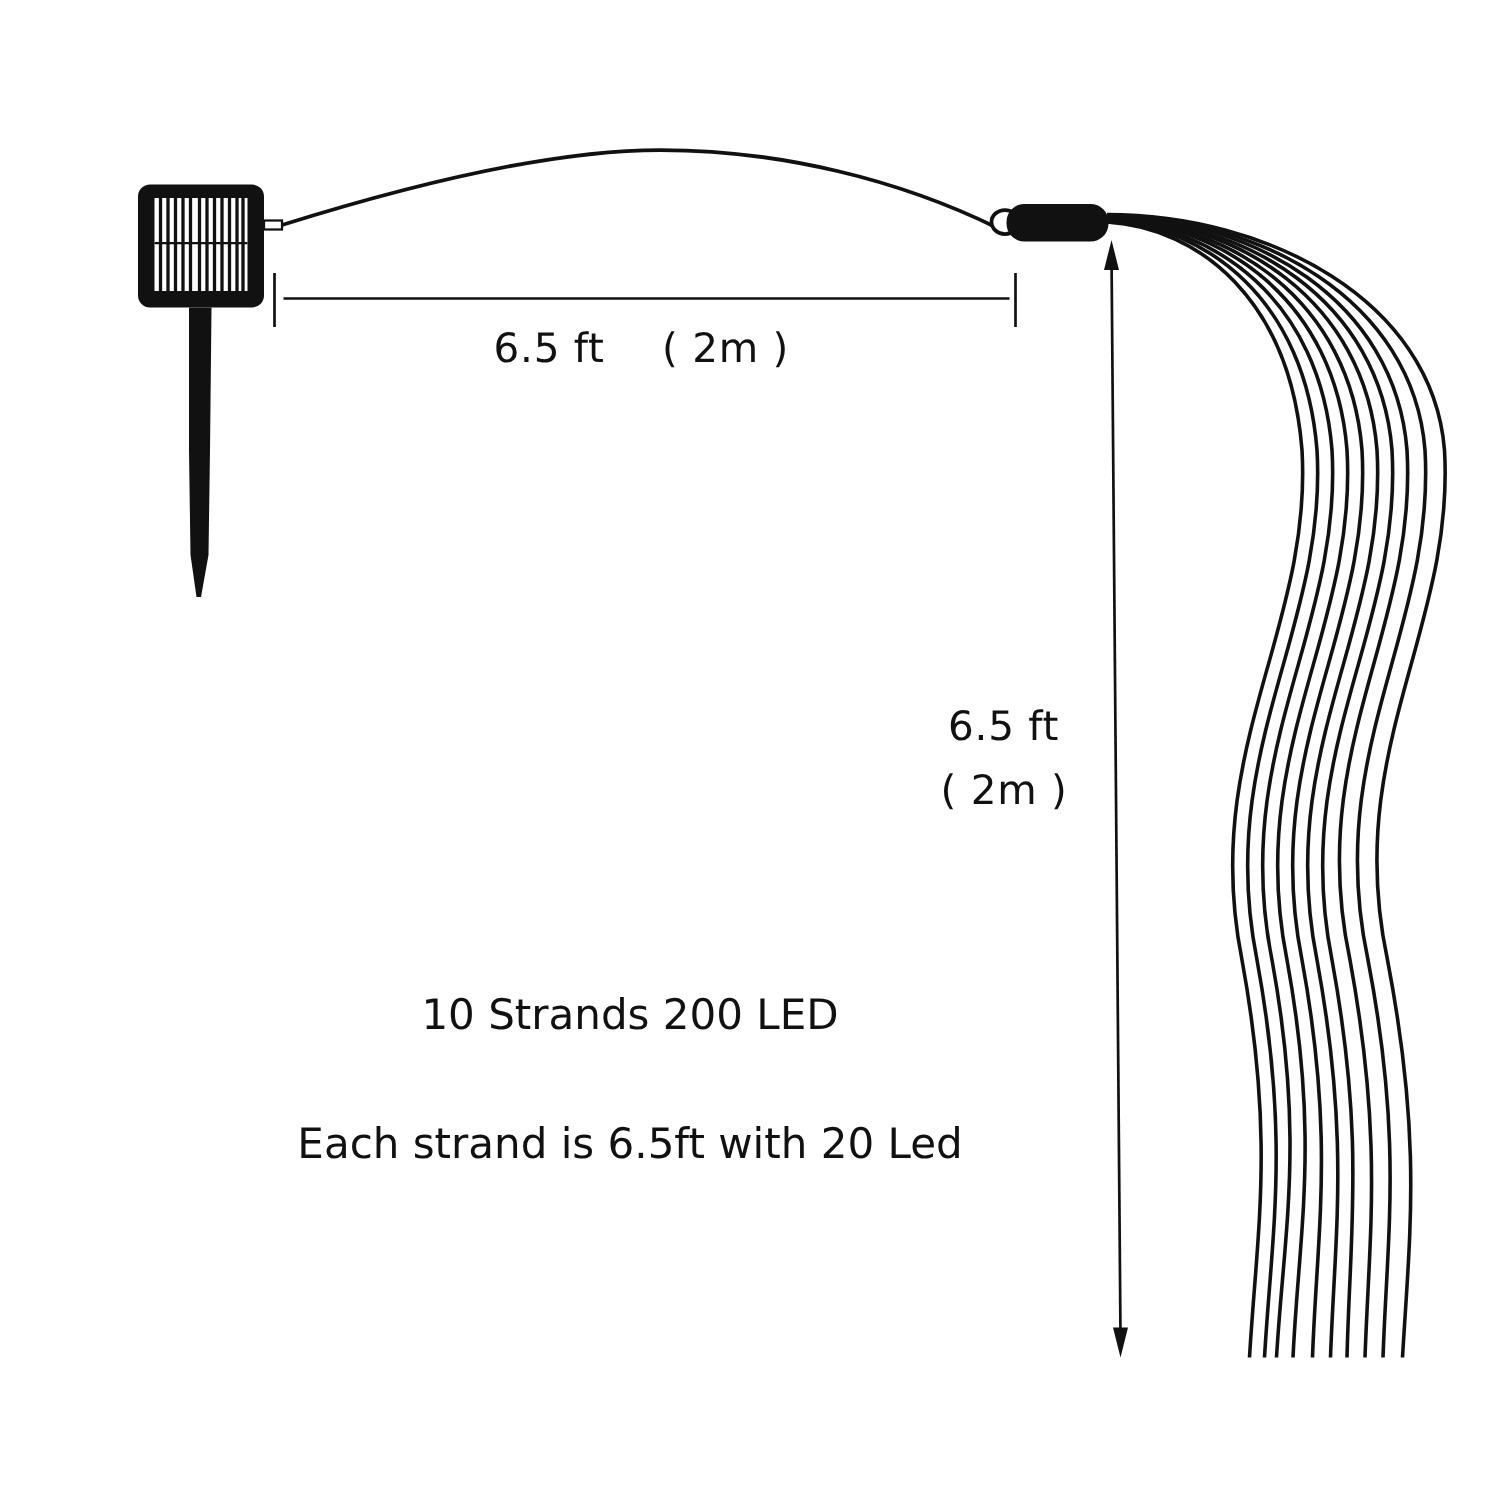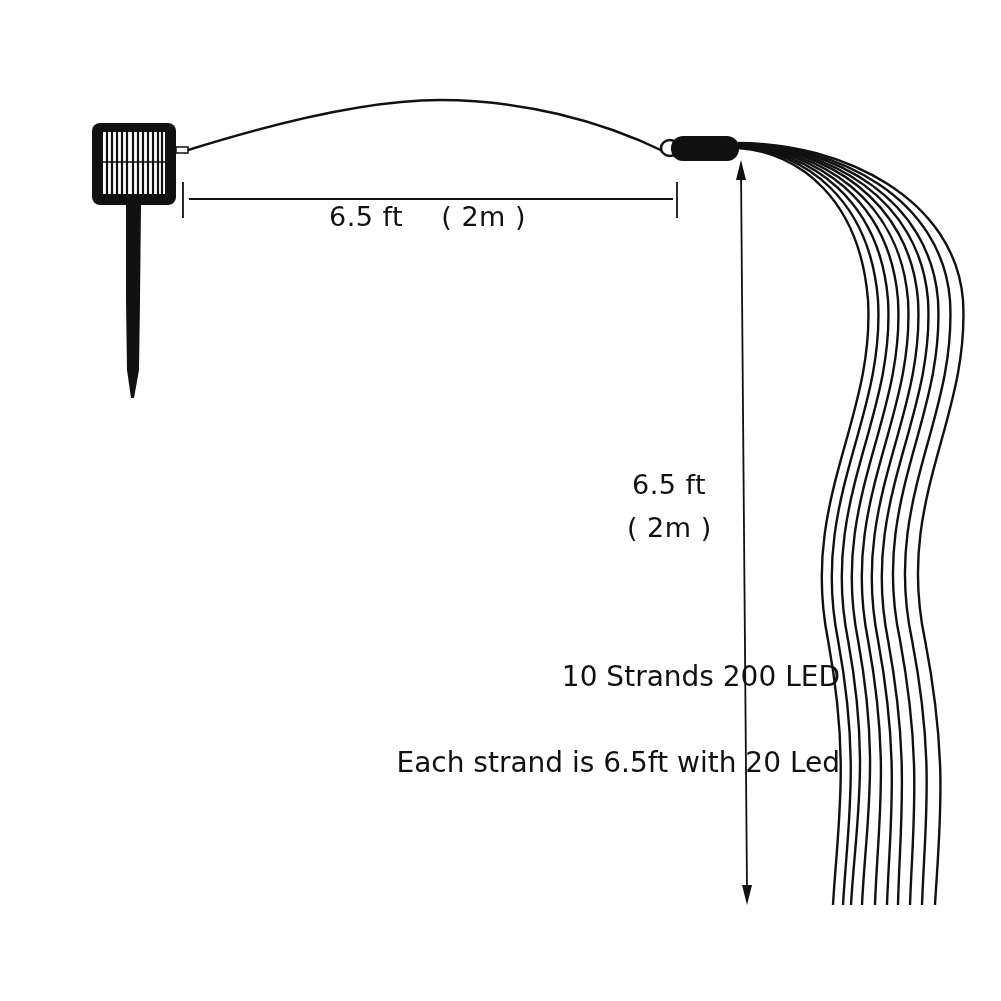--- a/index.html
+++ b/index.html
@@ -1,21 +1,21 @@
 <!DOCTYPE html>
 <html><head>
   <meta charset="utf-8">
   <style>
     html, body { margin: 0; padding: 0; background: #ffffff; }
     body { width: 1001px; height: 1001px; position: relative; overflow: hidden;
            font-family: "DejaVu Sans", "Liberation Sans", sans-serif; color: #111; }
     #diagram { position: absolute; left: 0; top: 0; width: 1001px; height: 1001px; }
     .label { position: absolute; white-space: nowrap; color: #111; }
     .dim-label { font-size: 27px; letter-spacing: 0.5px; }
-    .caption { font-size: 28px; left: 0; width: 840px; text-align: right; }
+    .caption { font-size: 28px; left: 0; width: 840px; text-align: center; }
   </style>
 </head>
 <body>
 
 <svg id="diagram" viewBox="0 0 1001 1001" xmlns="http://www.w3.org/2000/svg">
 
   <g>
     <rect x="92" y="123" width="84" height="82" rx="8" ry="8" fill="#111"></rect>
     <rect x="103" y="132" width="62" height="62" fill="#fff"></rect>
     <g stroke="#111" stroke-width="2.2">
@@ -67,21 +67,21 @@
     <path d="M738 146 C 815 149, 890 200, 898 300 C 905 420, 830 500, 858 640 C 880 760, 866 820, 862 905"></path>
     <path d="M738 146 C 820 148, 900 200, 908 300 C 915 420, 840 500, 868 640 C 890 760, 878 820, 875 905"></path>
     <path d="M738 145 C 825 147, 910 200, 918 300 C 925 420, 850 500, 878 640 C 900 760, 890 820, 887 905"></path>
     <path d="M738 145 C 830 146, 920 200, 928 300 C 935 420, 860 500, 888 640 C 910 760, 900 820, 898 905"></path>
     <path d="M738 144 C 835 145, 930 200, 938 300 C 945 420, 870 500, 900 640 C 922 760, 913 820, 910 905"></path>
     <path d="M738 144 C 840 144, 942 200, 950 300 C 957 420, 882 500, 912 640 C 935 760, 925 820, 922 905"></path>
     <path d="M738 143 C 845 143, 955 200, 963 300 C 970 420, 895 500, 925 640 C 948 760, 940 820, 935 905"></path>
   </g>
 </svg>
 
-<div class="label dim-label" style="left:329px; top:201px;">
+<div class="label dim-label" style="left:329px; top:217px;">
   <span>6.5 ft</span>
   <span style="display:inline-block; width:20px;"></span>
   <span>( 2m )</span>
 </div>
 
 <div class="label dim-label" style="left:632px; top:469px;">6.5 ft</div>
 <div class="label dim-label" style="left:627px; top:512px;">( 2m )</div>
 
 <div class="label caption" style="top:660px;">10 Strands 200 LED</div>
 <div class="label caption" style="top:746px;">Each strand is 6.5ft with 20 Led</div>

